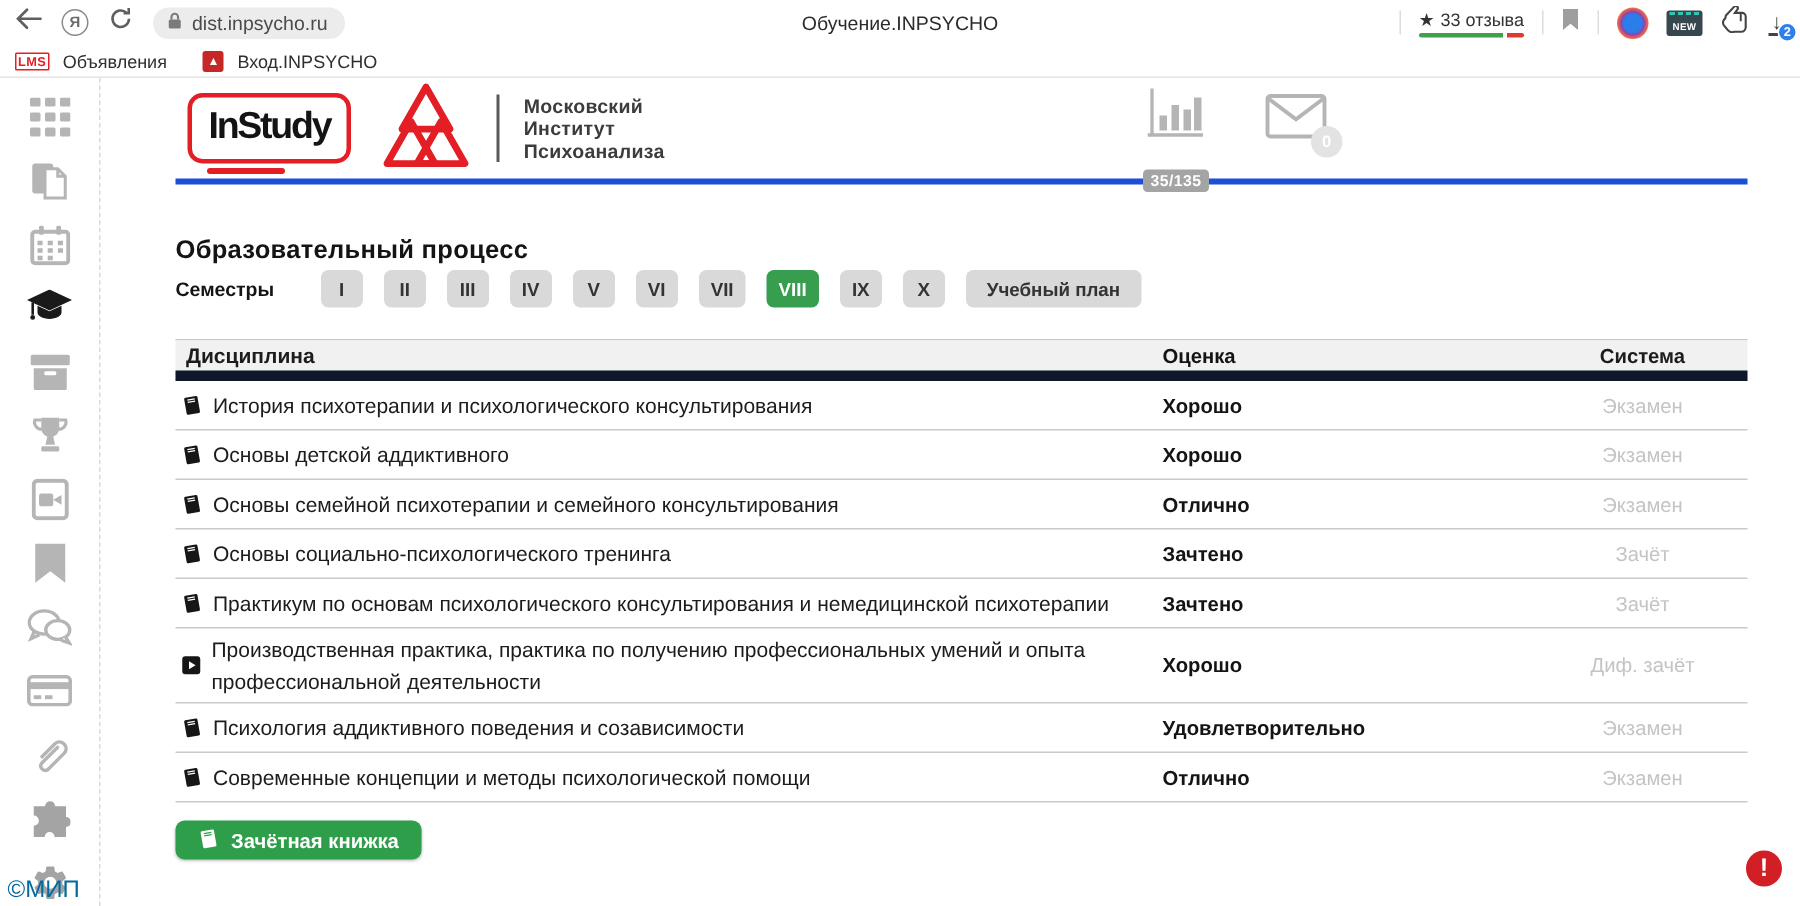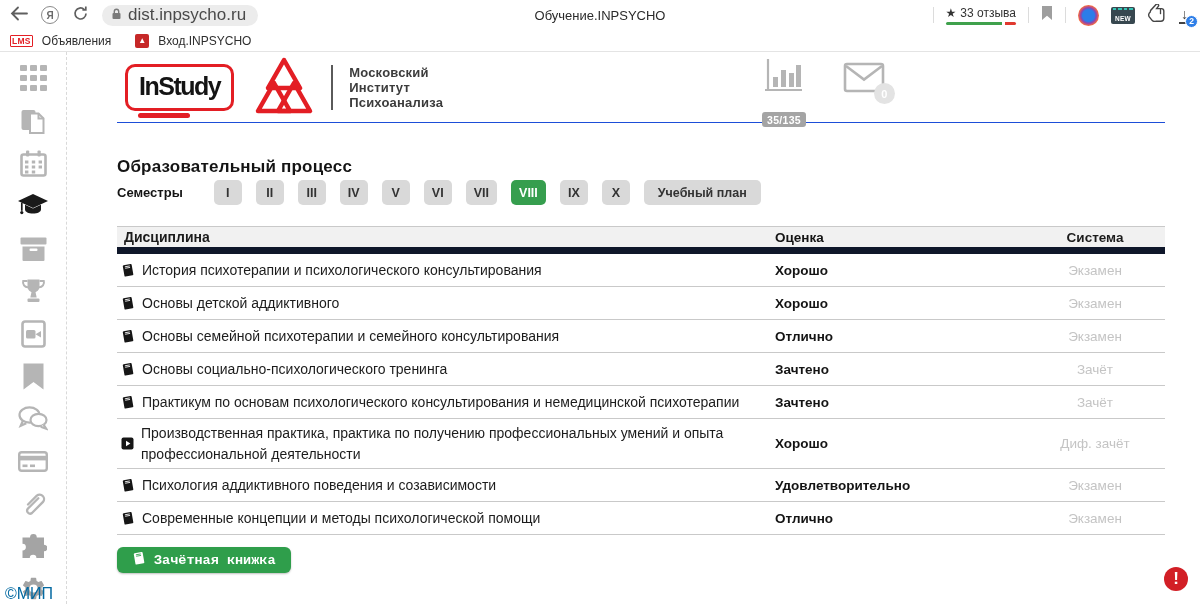--- a/index.html
+++ b/index.html
@@ -5,21 +5,21 @@
   * { margin:0; padding:0; box-sizing:border-box; }
   html,body { width:1200px; height:604px; }
   body { font-family:"Liberation Sans", sans-serif; background:#fff; position:relative; overflow:hidden; }
 
   
   .topbar { height:30px; display:flex; align-items:center; padding:0 10px; gap:13px; position:relative; background:#fff; }
   .topbar .tab-title { position:absolute; left:0; right:0; text-align:center; font-size:13px; color:#2b2b2b; pointer-events:none; }
   .tb-left, .tb-right { display:flex; align-items:center; gap:13px; z-index:1; }
   .tb-right { margin-left:auto; gap:12px; }
   .ya-circle { width:18px; height:18px; border:1.6px solid #8a8a8a; border-radius:50%; display:flex; align-items:center; justify-content:center; font-size:10px; font-weight:bold; color:#6a6a6a; }
-  .url-pill { display:flex; align-items:center; gap:6px; background:#ececec; border-radius:12px; height:21px; padding:0 12px 0 9px; font-size:17px; color:#4a4a4a; }
+  .url-pill { display:flex; align-items:center; gap:6px; background:#ececec; border-radius:12px; height:21px; padding:0 12px 0 9px; font-size:13px; color:#4a4a4a; }
   .vsep { width:1px; height:16px; background:#dcdcdc; }
   .reviews { display:flex; flex-direction:column; align-items:center; gap:2px; cursor:pointer; }
   .reviews-line { display:flex; align-items:center; gap:4px; font-size:12px; color:#333; }
   .reviews-bar { width:100%; height:3px; border-radius:2px; background:linear-gradient(90deg,#3fa14c 0 80%,#fff 80% 84%,#e0392f 84% 100%); }
   .avatar-circle { width:21px; height:21px; border-radius:50%; background:radial-gradient(circle,#2b7de9 0 40%,#8e44ad 52%,#ff6d3b 70%,#ffc83d 100%); }
   .new-ext { width:24px; height:17px; background:#37474f; border-radius:2px; display:flex; align-items:flex-end; justify-content:center; font-size:6.5px; font-weight:bold; color:#fff; letter-spacing:.3px; padding-bottom:2px; position:relative; }
   .new-ext:before { content:""; position:absolute; top:1.5px; left:2px; right:2px; height:2px; background:repeating-linear-gradient(90deg,#35c3b4 0 3.5px,transparent 3.5px 5.5px); }
   .dl-wrap { position:relative; display:flex; flex-direction:column; align-items:center; }
   .dl-arrow { font-size:14px; color:#424242; line-height:1; border-bottom:2px solid #424242; padding:0 2px 1px; }
   .dl-badge { position:absolute; right:-8px; bottom:-4px; width:13px; height:13px; border-radius:50%; background:#2f7fe8; color:#fff; font-size:8.5px; font-weight:bold; display:flex; align-items:center; justify-content:center; border:1.5px solid #fff; }
@@ -30,21 +30,21 @@
   .bm-gap { width:6px; }
 
   
   .app { display:flex; height:552px; }
   .sidebar { width:67px; border-right:1px dashed #d9d9d9; display:flex; flex-direction:column; align-items:center; padding-top:15px; gap:15.5px; position:relative; flex-shrink:0; }
   .sb-item { height:27px; display:flex; align-items:center; justify-content:center; cursor:pointer; }
   .copyright { position:absolute; bottom:1px; left:5px; font-size:16px; color:#0369a1; }
 
   .content { flex:1; padding:0 35px 0 50px; position:relative; }
 
-  .site-header { height:71px; border-bottom:1px solid #1d4ed8; display:flex; align-items:center; position:relative; }
+  .site-header { height:71px; border-bottom:4px solid #1d4ed8; display:flex; align-items:center; position:relative; }
   .logo-group { display:flex; align-items:center; gap:13px; }
   .instudy-frame { position:relative; border:3.5px solid #e31e24; border-radius:10px; padding:5px 11px 7px; margin-left:8px; }
   .instudy-frame:after { content:""; position:absolute; left:10px; bottom:-10px; width:52px; height:4.5px; background:#e31e24; border-radius:3px; }
   .instudy-text { font-size:25px; font-weight:800; color:#141414; letter-spacing:-1.5px; }
   .inst-divider { width:2px; height:45px; background:#5a5a5a; margin:0 3px; }
   .inst-name { font-size:13px; font-weight:bold; color:#3c3c3c; line-height:15px; letter-spacing:.2px; }
   .header-icons { position:absolute; left:645px; top:6px; display:flex; gap:37px; align-items:flex-start; }
   .stat-block { display:flex; flex-direction:column; align-items:center; cursor:pointer; }
   .stat-badge { margin-top:15px; background:#a4a4a4; color:#fff; font-size:10.5px; font-weight:bold; padding:1.5px 5px; border-radius:3px; letter-spacing:.3px; }
   .mail-block { position:relative; margin-top:4px; cursor:pointer; }
@@ -62,21 +62,21 @@
   .t-head { display:flex; align-items:center; background:#f1f1f1; border-bottom:7px solid #0f172a; height:27px; font-size:13.5px; font-weight:bold; color:#1c1c1c; }
   .t-row { display:flex; align-items:center; min-height:33px; border-bottom:1px solid #c9c9c9; font-size:13.5px; }
   .col-disc { flex:1; display:flex; align-items:center; gap:7px; padding:4px 12px 4px 4px; font-size:14px; color:#1c1c1c; line-height:1.45; }
   .t-head .col-disc { padding-left:7px; }
   .col-grade { width:250px; text-align:left; font-weight:bold; color:#141414; flex-shrink:0; }
   .col-sys { width:140px; text-align:center; color:#c4c4c4; flex-shrink:0; }
   .t-head .col-sys { color:#1c1c1c; }
   .row-icon { flex-shrink:0; display:flex; }
 
   .footer-row { margin-top:12px; }
-  .gradebook-btn { background:#2f9e4b; color:#fff; font-family:Liberation Mono, monospace; font-weight:bold; font-size:13.5px; border:none; border-radius:6px; height:26px; padding:0 15px; display:inline-flex; align-items:center; gap:8px; cursor:pointer; box-shadow:0 1px 2px rgba(0,0,0,.25);text-align:right; }
+  .gradebook-btn { background:#2f9e4b; color:#fff; font-family:Liberation Sans, sans-serif; font-weight:bold; font-size:13.5px; border:none; border-radius:6px; height:26px; padding:0 15px; display:inline-flex; align-items:center; gap:8px; cursor:pointer; box-shadow:0 1px 2px rgba(0,0,0,.25);text-align:right; }
   .alert-icon { position:absolute; right:12px; bottom:13px; width:24px; height:24px; border-radius:50%; background:#d21f26; color:#fff; font-weight:800; font-size:17px; display:flex; align-items:center; justify-content:center; cursor:pointer; }
 </style>
 </head>
 <body>
 
 <div class="topbar">
   <div class="tab-title">Обучение.INPSYCHO</div>
   <div class="tb-left">
     <span>
       <svg width="18" height="15" viewBox="0 0 18 15">

